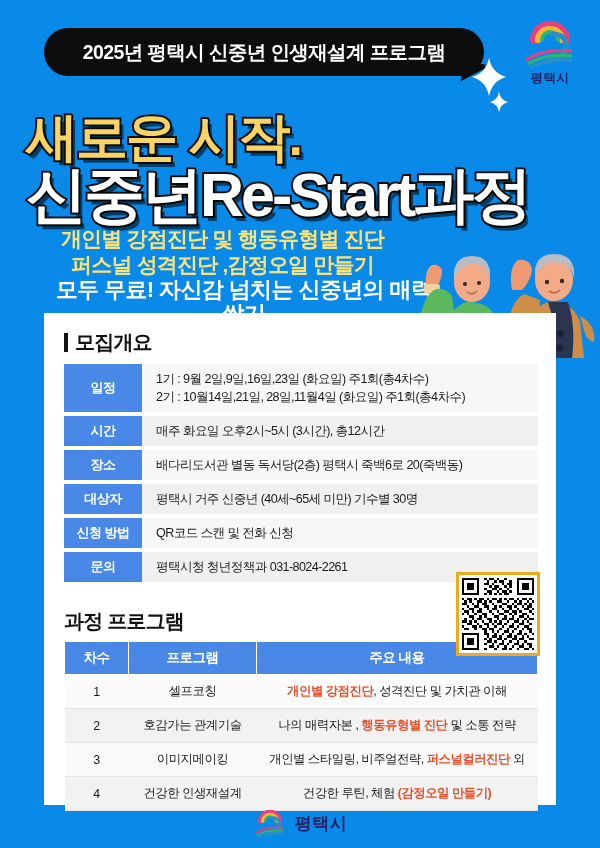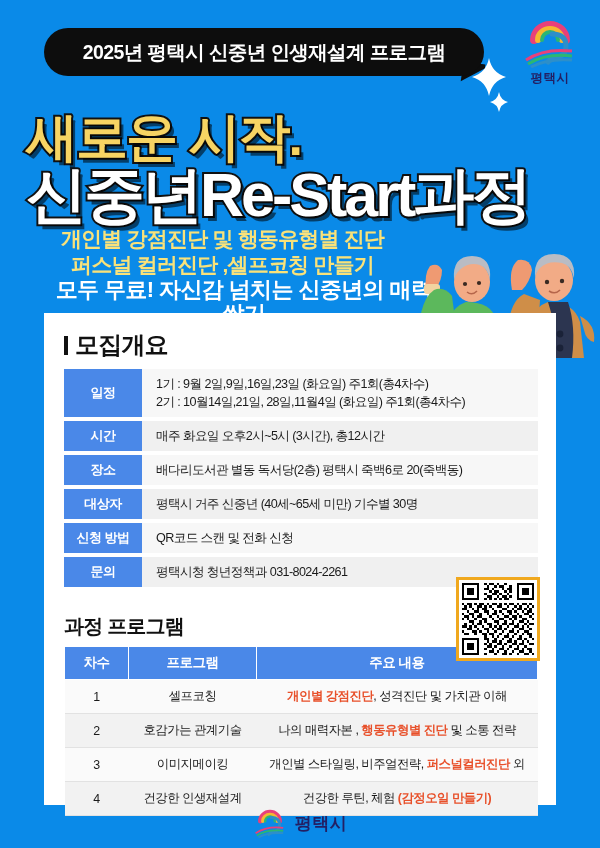--- a/index.html
+++ b/index.html
@@ -89,21 +89,21 @@
 
   
   .card {
     position:absolute; left:44px; top:313px;
     width:512px; height:492px;
     background:#ffffff;
   }
 
   .sec-title {
     margin:16px 0 8px 20px;
-    font-size:24px; font-weight:bold; color:#111;
+    font-size:20px; font-weight:bold; color:#111;
     letter-spacing:-0.8px;
     display:flex; align-items:center;text-align:right;
   }
   .sec-title::before {
     content:""; display:inline-block;
     width:4px; height:19px; background:#111; margin-right:7px;
   }
 
   
   .overview { margin:0 18px 0 20px; position:relative; }
@@ -206,21 +206,21 @@
       </svg>
   </div>
 
   <div class="headline">
     <div class="hl1">새로운 시작.</div>
     <div class="hl2">신중년Re-Start과정</div>
   </div>
 
   <div class="subcopy">
     <div class="sc1">개인별 강점진단 및 행동유형별 진단</div>
-    <div class="sc2">퍼스널 컬러진단 ,셀프코칭 만들기</div>
+    <div class="sc2">퍼스널 성격진단 ,감정오일 만들기</div>
     <div class="sc3">모두 무료! 자신감 넘치는 신중년의 매력 쌓기</div>
   </div>
 
   <svg class="people" viewBox="0 0 192 120">
 
     <path d="M18 52 Q16 36 22 28 Q30 24 34 32 Q34 42 28 50 Z" fill="#ef9a72"></path>
     <rect x="16" y="46" width="16" height="10" rx="3" fill="#f2d3a0"></rect>
     <path d="M10 120 Q8 64 26 52 Q36 48 44 58 L52 120 Z" fill="#5cb85c"></path>
 
     <path d="M36 120 Q34 72 58 64 Q84 64 88 82 L92 120 Z" fill="#5cb85c"></path>

